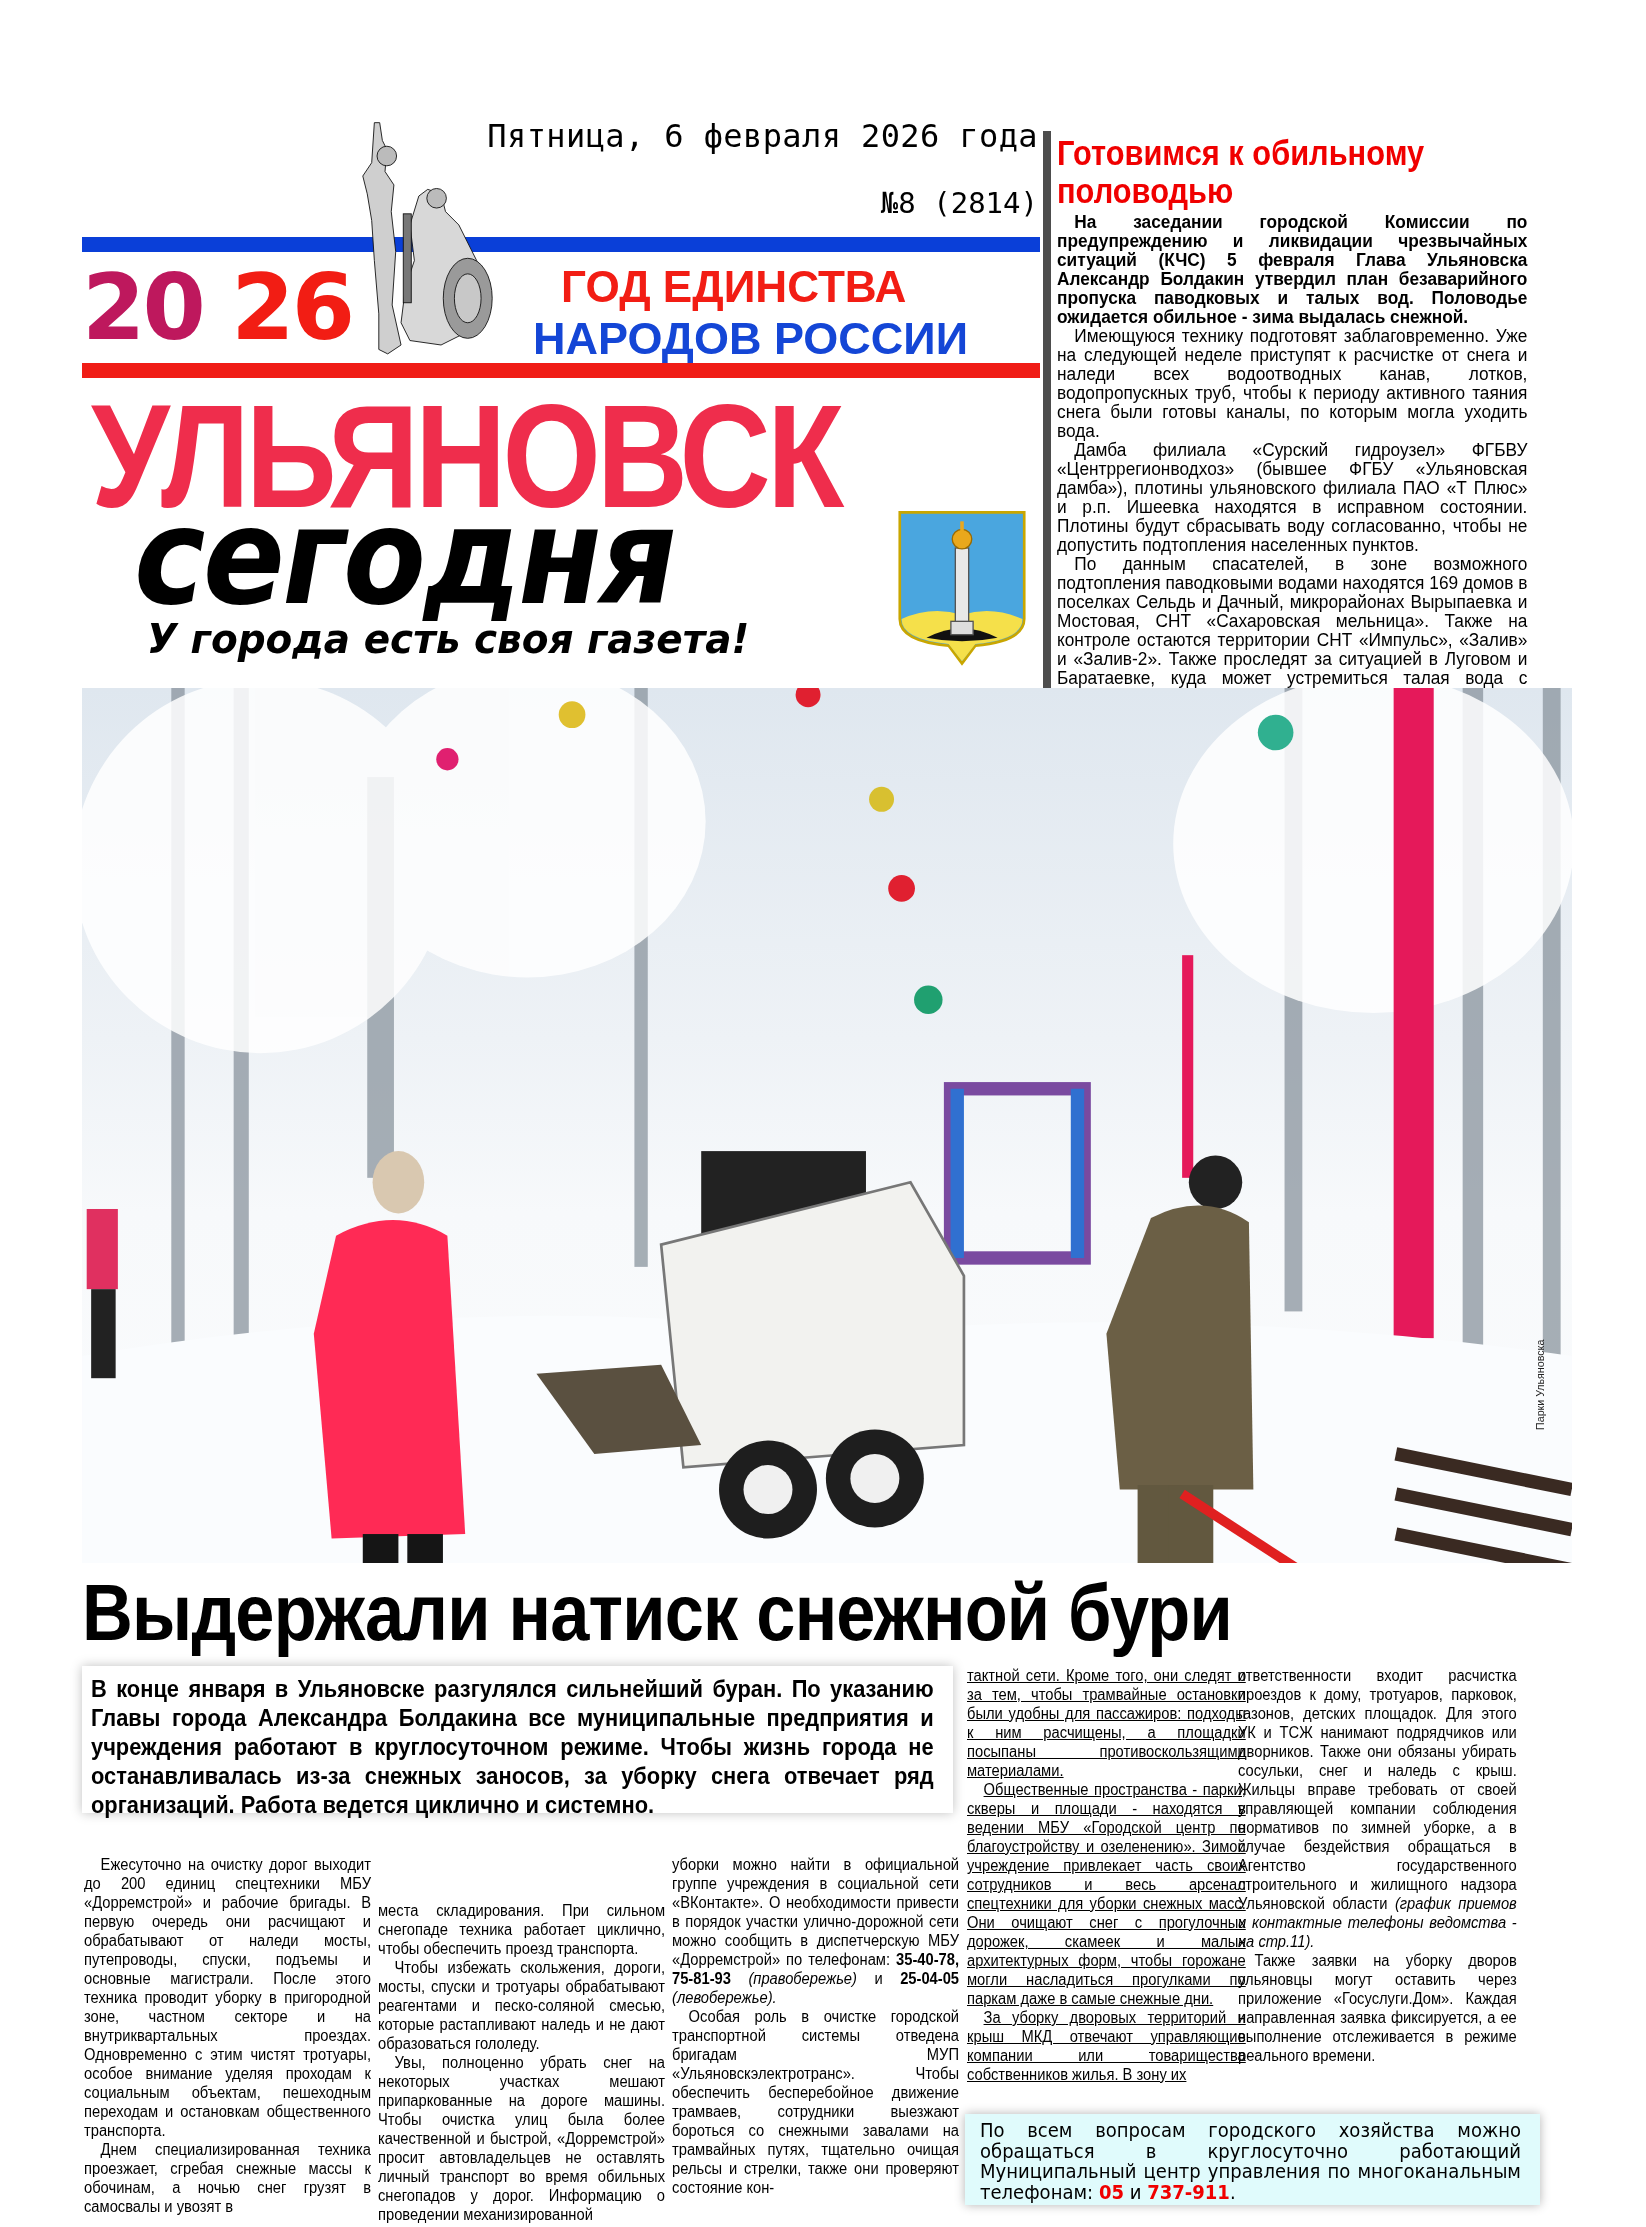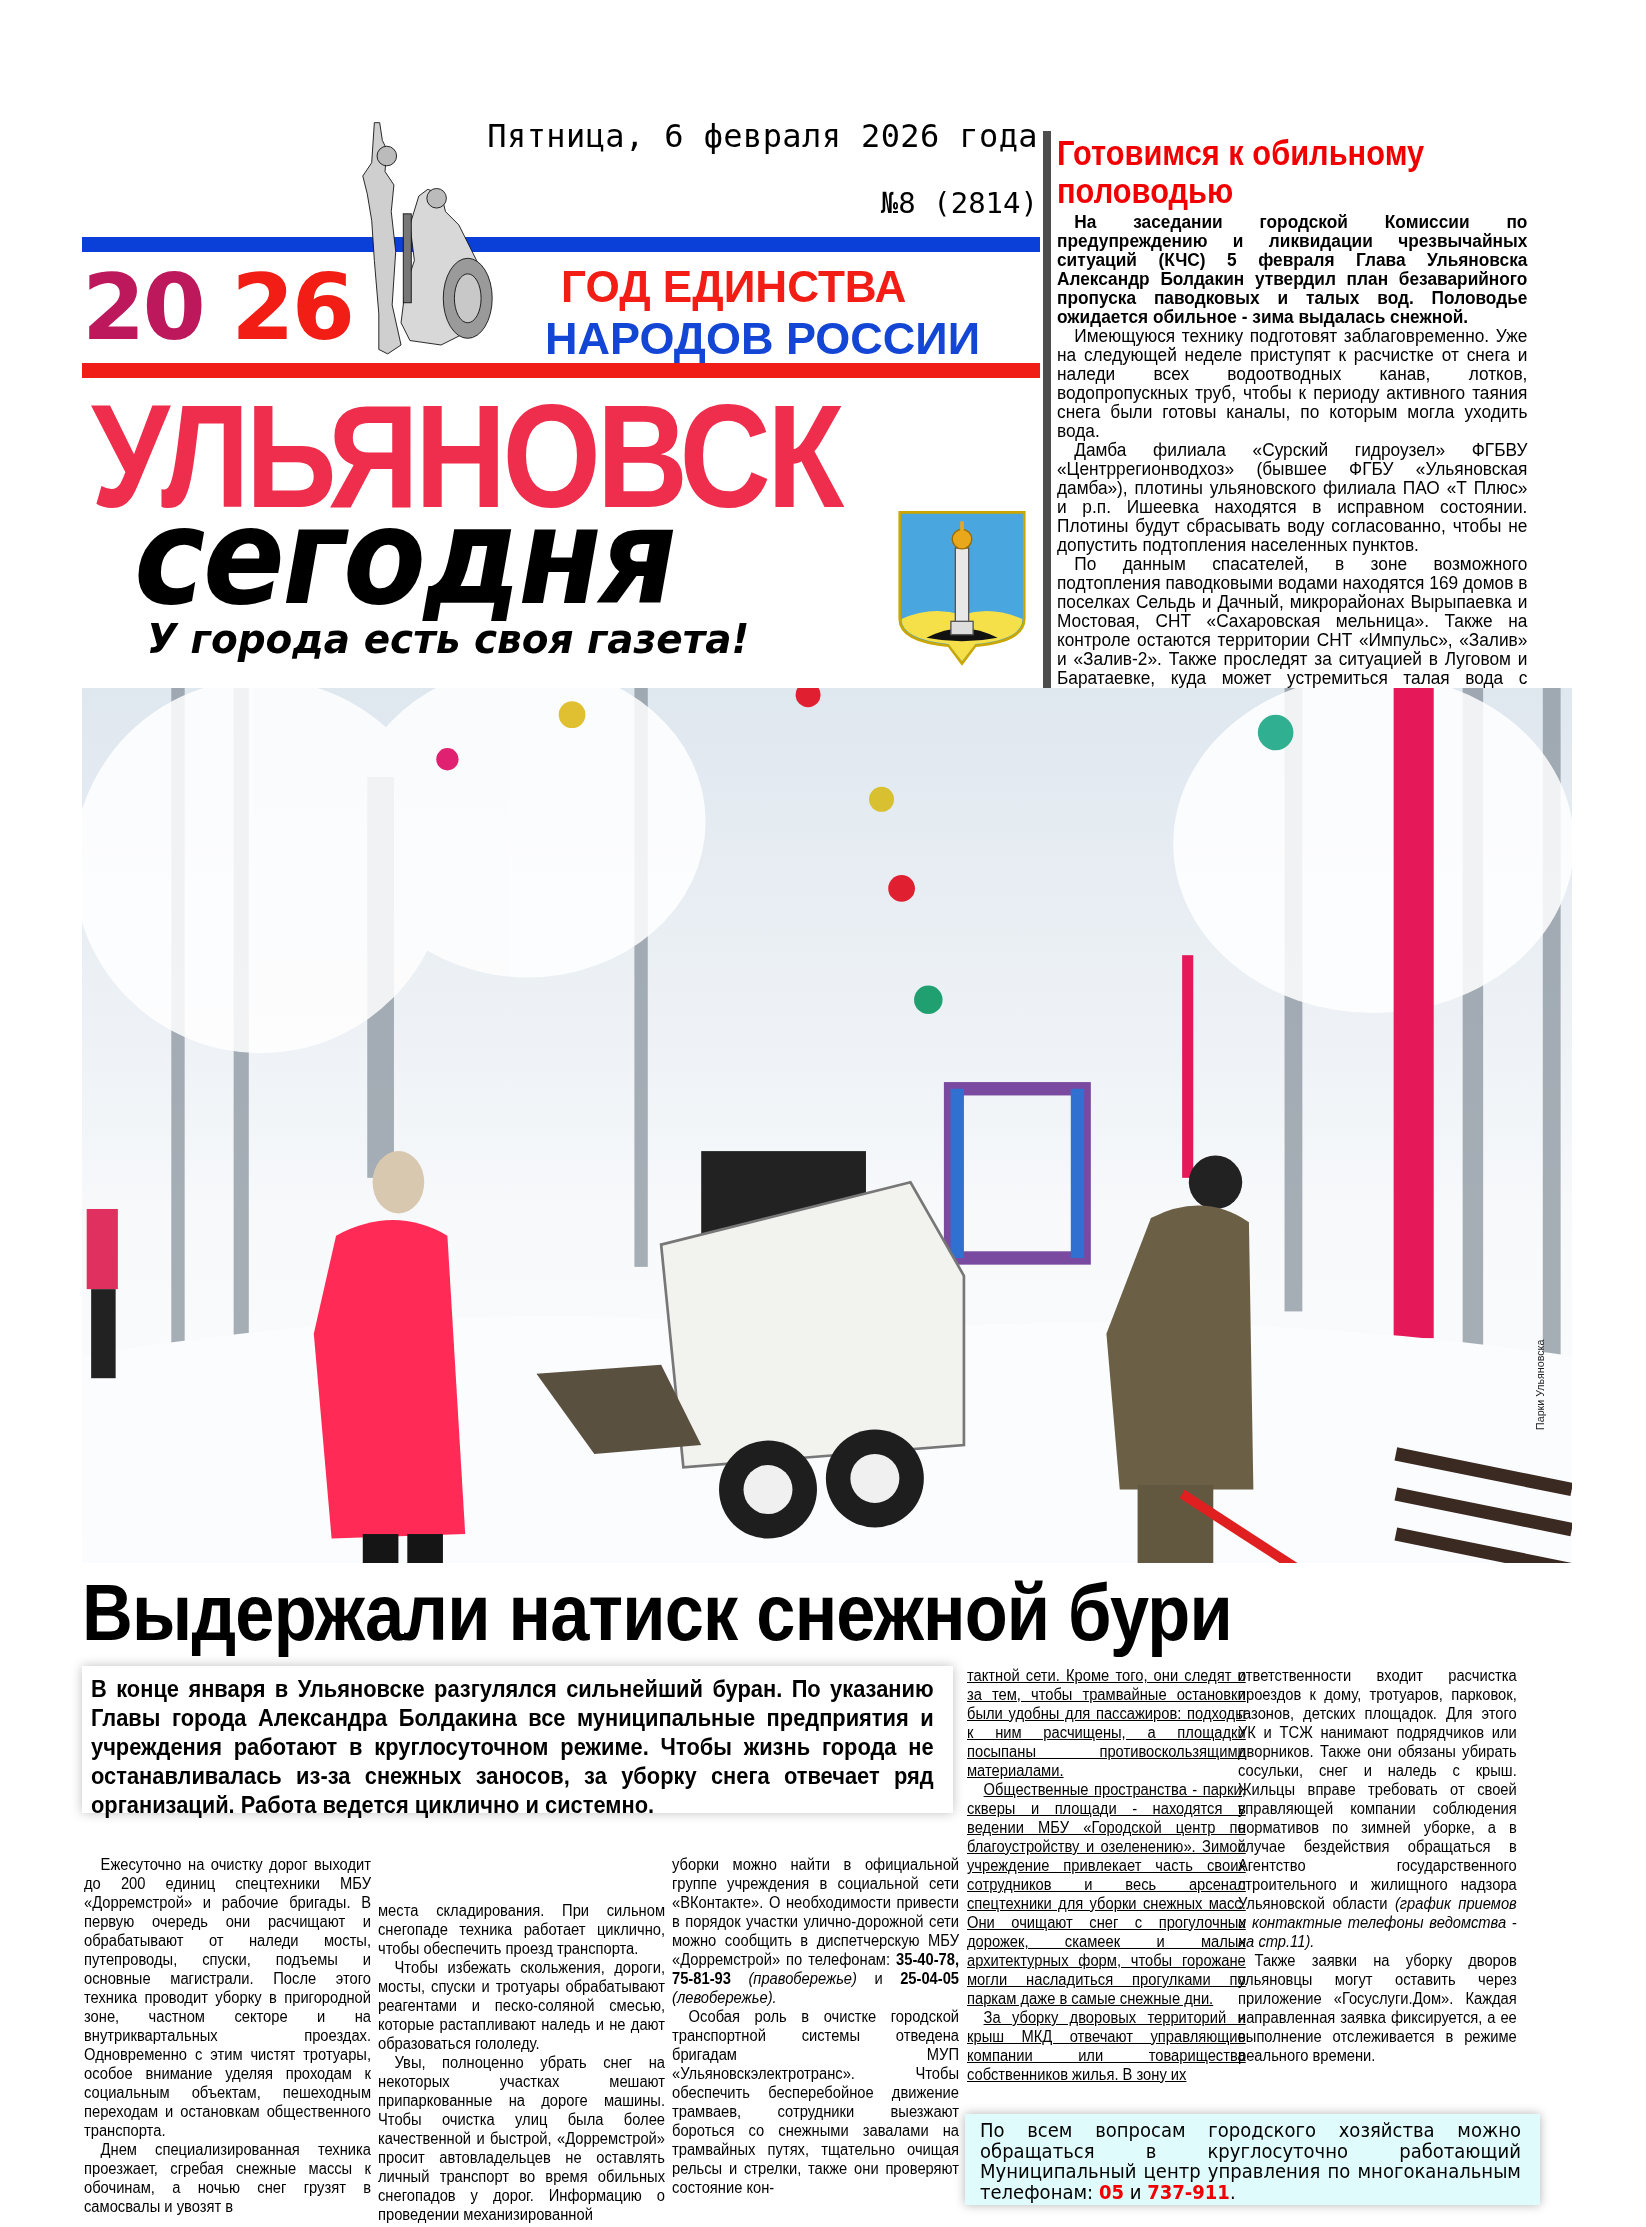--- a/index.html
+++ b/index.html
@@ -9,21 +9,21 @@
   
   .date{left:428px;top:116px;width:610px;text-align:right;font-family:"DejaVu Sans Mono","Liberation Mono",monospace;font-size:32px;line-height:40px;letter-spacing:0.4px;}
   .issue{left:428px;top:183px;width:610px;text-align:right;font-family:"DejaVu Sans Mono","Liberation Mono",monospace;font-size:29px;line-height:40px;}
   .strip{height:15px;}
   .strip-blue{left:82px;top:237px;width:958px;background:#0a3fd8;}
   .strip-red{left:82px;top:363px;width:958px;background:#f01d16;}
   .year{left:82px;top:263px;font-size:91px;font-weight:bold;line-height:89px;letter-spacing:-2.7px;font-family:"DejaVu Sans",sans-serif;}
   .year .b{color:#be185d;}
   .year .r{color:#f21d14;margin-left:28px;}
   .yoh1{left:561px;top:262px;font-size:45px;font-weight:bold;color:#f21d14;line-height:49px;transform:scaleX(0.98);transform-origin:left;}
-  .yoh2{left:545px;top:314px;font-size:45px;font-weight:bold;color:#1446d6;line-height:49px;}
+  .yoh2{left:533px;top:314px;font-size:45px;font-weight:bold;color:#1446d6;line-height:49px;}
 
   
   .monument{left:321px;top:120px;width:249px;height:241px;}
 
   .title1{left:91px;top:383px;font-size:147px;font-weight:bold;color:#ef2d4c;line-height:147px;letter-spacing:-4.5px;transform:scaleX(0.86);transform-origin:left;font-family:"Liberation Sans",sans-serif;}
   .title2{left:134px;top:490px;font-size:134px;font-weight:bold;font-style:italic;color:#000;line-height:134px;letter-spacing:-2.7px;transform:scaleX(0.9);transform-origin:left;font-family:"DejaVu Sans",sans-serif;}
   .tagline{left:147px;top:615px;font-size:41px;font-weight:bold;font-style:italic;line-height:49px;font-family:"DejaVu Sans",sans-serif;transform:scaleX(0.95);transform-origin:left;}
   .coat{left:895px;top:508px;width:134px;height:160px;}
 
   

